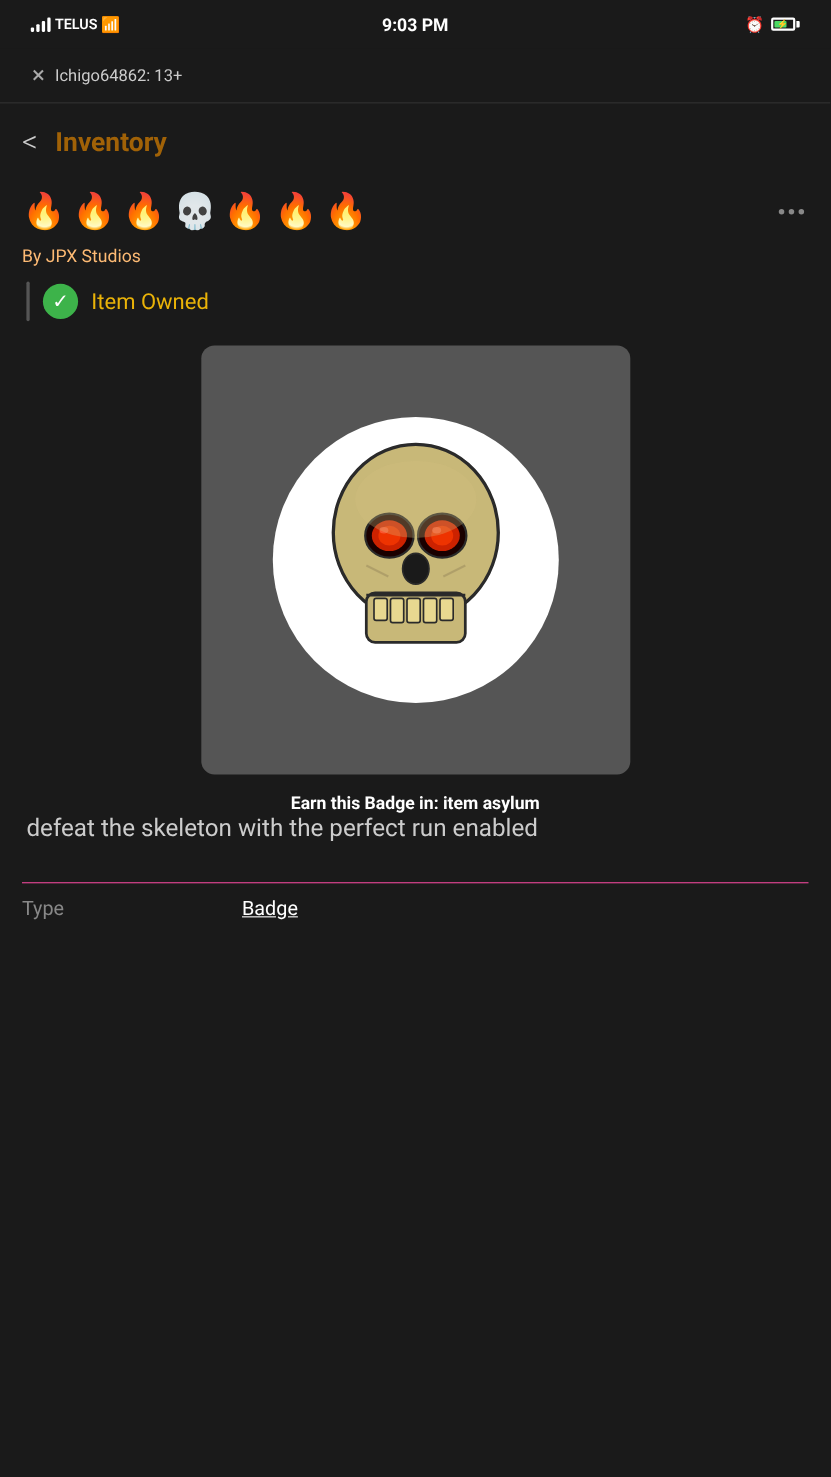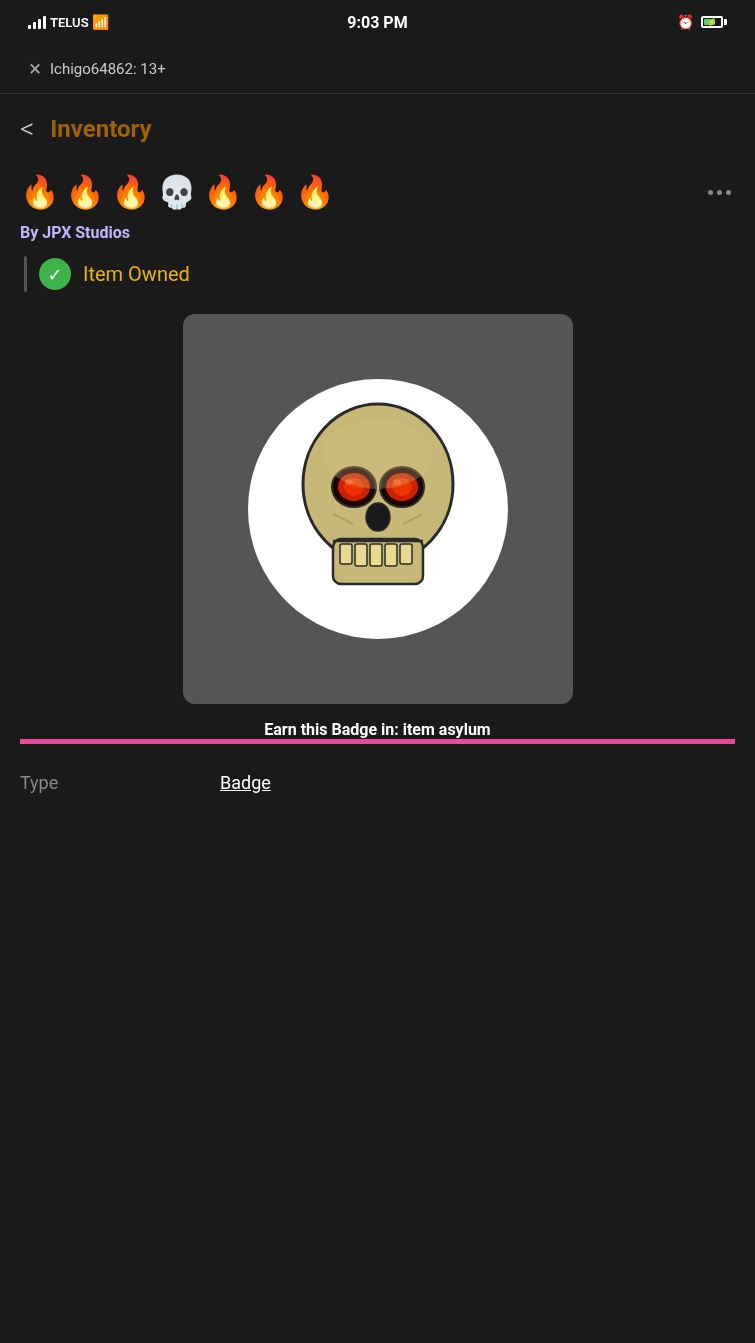--- a/index.html
+++ b/index.html
@@ -180,22 +180,22 @@
       border-radius: 50%;
     }
 
     .by-text {
       font-size: 16px;
       color: #ccc;
       margin-bottom: 14px;
     }
 
     .by-text span {
-      font-weight: 700;
-      color: #c4b5fd;
+      font-weight: 400;
+      color: #fdba74;
     }
 
     .owned-row {
       display: flex;
       align-items: center;
       gap: 12px;
       margin-bottom: 22px;
       padding-left: 4px;
     }
 
@@ -276,22 +276,22 @@
     }
 
     
     .details-table {
       width: 100%;
     }
 
     .detail-row {
       display: flex;
       align-items: center;
-      padding: 28px 0;
-      border-top: 5px solid #ec4899;
+      padding: 13px 0;
+      border-top: 1px solid #ec4899;
     }
 
     .detail-label {
       font-size: 18px;
       color: #888;
       width: 200px;
       flex-shrink: 0;
     }
 
     .detail-value {
@@ -408,20 +408,21 @@
       </div>
     </div>
   </div>
 
   <div class="earn-text">
     <span>Earn this Badge in:</span>
     <span> </span>
     <span style="font-weight:700; color:#fff;">item asylum</span>
   </div>
 
+  <div class="description">defeat the skeleton with the perfect run enabled</div>
 
   <div class="details-table">
     <div class="detail-row">
       <div class="detail-label">Type</div>
       <div class="detail-value">Badge</div>
     </div>
   </div>
 
 </div>
 

